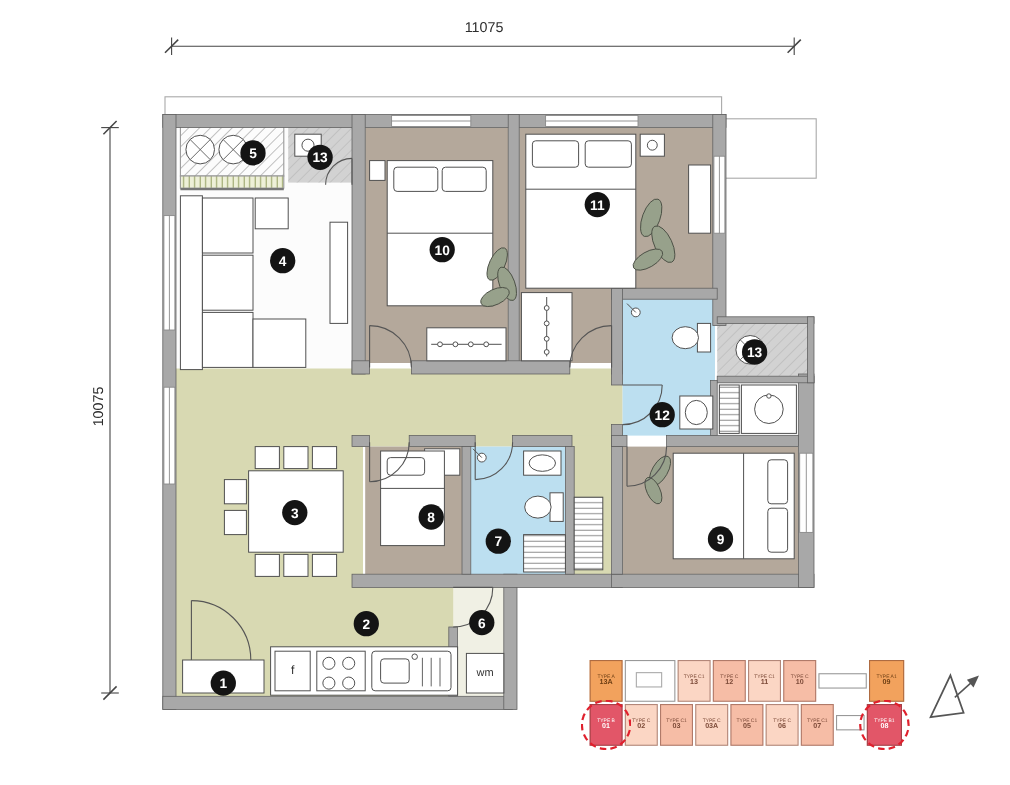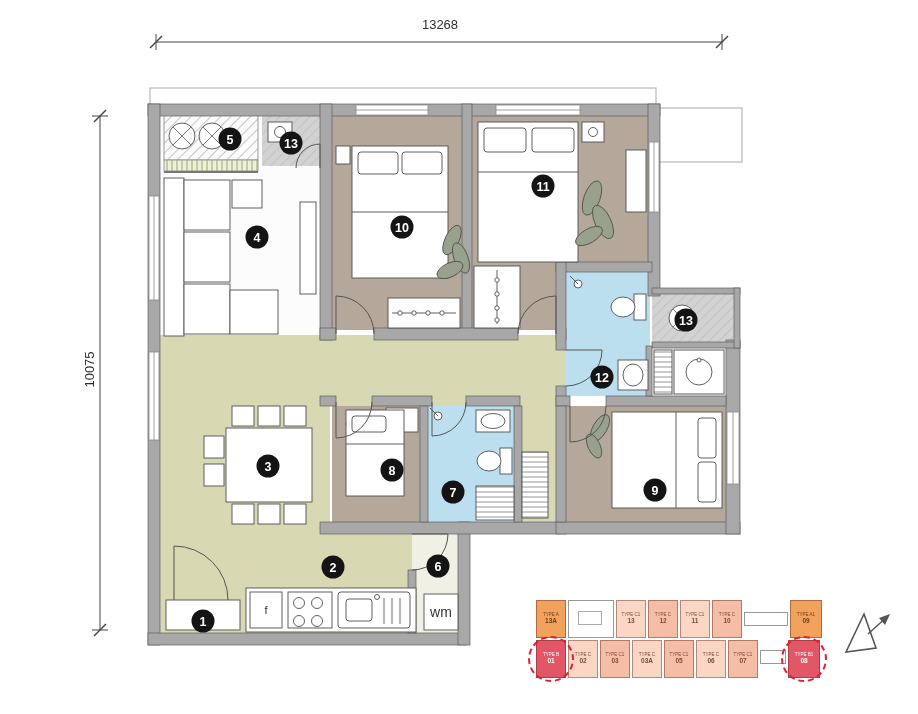--- a/index.html
+++ b/index.html
@@ -307,25 +307,25 @@
         <path class="door" d="M 602 350 A 36 36 0 0 1 566 386"></path>
       <line class="door" x1="570" y1="406" x2="570" y2="442"></line>
         <path class="door" d="M 606 406 A 36 36 0 0 1 570 442"></path>
       <line class="door" x1="412" y1="534" x2="448" y2="534"></line>
         <path class="door" d="M 448 534 A 36 36 0 0 1 412 570"></path>
       <line class="door" x1="320" y1="168" x2="320" y2="144"></line>
         <path class="door" d="M 320 144 A 24 24 0 0 0 296 168"></path>
     </g>
   </svg>
 
-  <div class="dim-label dim-top-label">13268</div>
+  <div class="dim-label dim-top-label">11075</div>
   <div class="dim-label dim-left-label">10075</div>
 
   <div class="appliance-label" style="left:266px;top:610px;font-size:11px">f</div>
-  <div class="appliance-label" style="left:441px;top:612px;font-size:14px">wm</div>
+  <div class="appliance-label" style="left:441px;top:612px;font-size:10px">wm</div>
 
   <div class="marker" style="left:203px;top:621px">1</div>
   <div class="marker" style="left:333px;top:567px">2</div>
   <div class="marker" style="left:268px;top:466px">3</div>
   <div class="marker" style="left:257px;top:237px">4</div>
   <div class="marker" style="left:230px;top:139px">5</div>
   <div class="marker" style="left:438px;top:566px">6</div>
   <div class="marker" style="left:453px;top:492px">7</div>
   <div class="marker" style="left:392px;top:470px">8</div>
   <div class="marker" style="left:655px;top:490px">9</div>

